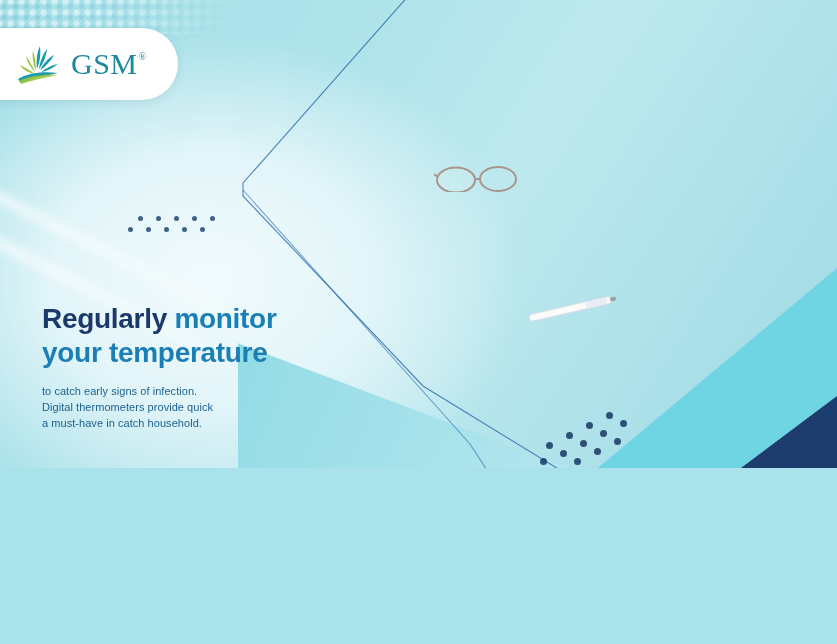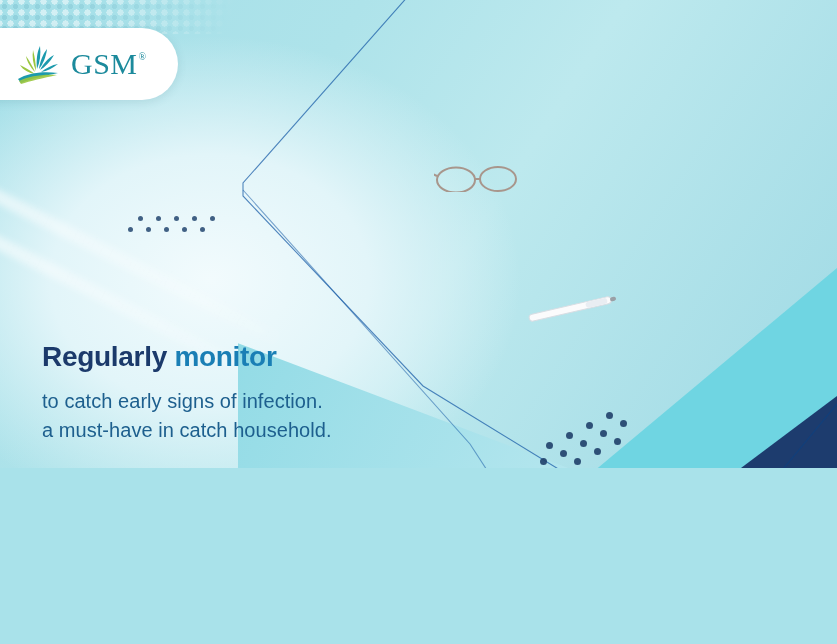--- a/index.html
+++ b/index.html
@@ -160,28 +160,28 @@
     position:absolute; width:5px; height:5px; border-radius:50%;
     background:#22456f; opacity:.85;
   }
   .dots-diag{ position:absolute; left:534px; bottom:2px; width:112px; height:54px; }
   .dots-diag i{
     position:absolute; width:7px; height:7px; border-radius:50%;
     background:#20406a; opacity:.9;
   }
 
   
-  .copy{ position:absolute; left:42px; top:302px; width:430px;margin-top:38px; }
+  .copy{ position:absolute; left:42px; top:302px; width:430px; }
   h1{
     font-size:28px; line-height:1.22; font-weight:700; letter-spacing:-.3px;
     color:#1a7fb5;
   }
   h1 .navy{ color:#1b3a6b; }
   .body{
-    margin-top:13px; font-size:20px; line-height:1.46; color:#1d5f8e;
+    margin-top:13px; font-size:11px; line-height:1.46; color:#1d5f8e;
     letter-spacing:.05px;
   }
   .body div{ white-space:nowrap; }
 
   
   .thermo{ position:absolute; left:52px; top:524px; width:420px; height:92px; }
 </style>
 </head>
 <body>
 
@@ -280,23 +280,24 @@
     <i style="left:32px;top:20px"></i>
       <i style="left:46px;top:28px"></i>
       <i style="left:60px;top:36px"></i>
     <i style="left:12px;top:30px"></i>
       <i style="left:26px;top:38px"></i>
       <i style="left:40px;top:46px"></i>
     <i style="left:6px;top:46px"></i>
   </div>
 
   <div class="copy">
-    <h1><span class="navy">Regularly </span><span>monitor</span><br></h1>
+    <h1><span class="navy">Regularly </span><span>monitor</span><br><span>your temperature</span></h1>
     <div class="body">
       <div>to catch early signs of infection.</div>
+      <div>Digital thermometers provide quick</div>
       <div>a must-have in catch household.</div>
     </div>
   </div>
 
   <svg class="thermo" viewBox="0 0 420 92">
     <defs>
       <linearGradient id="bodyG" x1="0" y1="0" x2="0" y2="1">
         <stop offset="0%" stop-color="#ffffff"></stop>
         <stop offset="58%" stop-color="#fafbfc"></stop>
         <stop offset="100%" stop-color="#e4e8ec"></stop>

